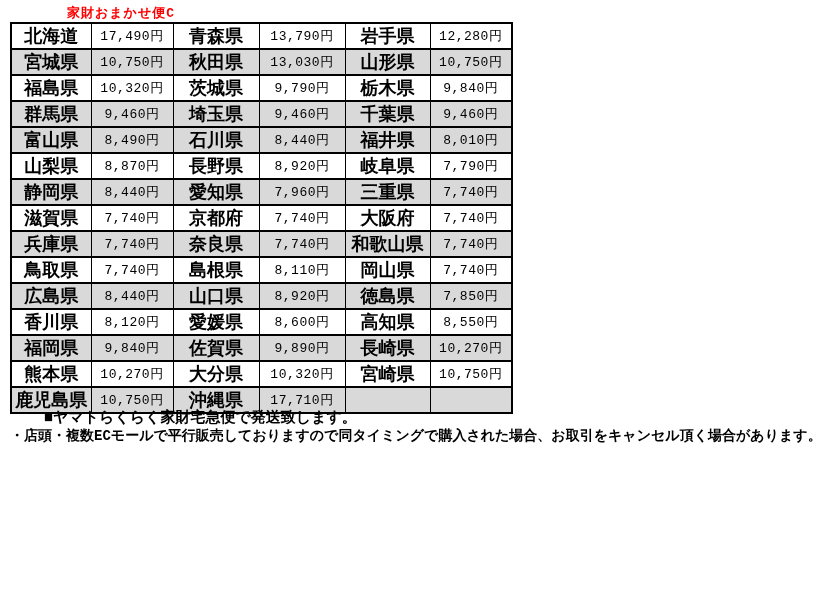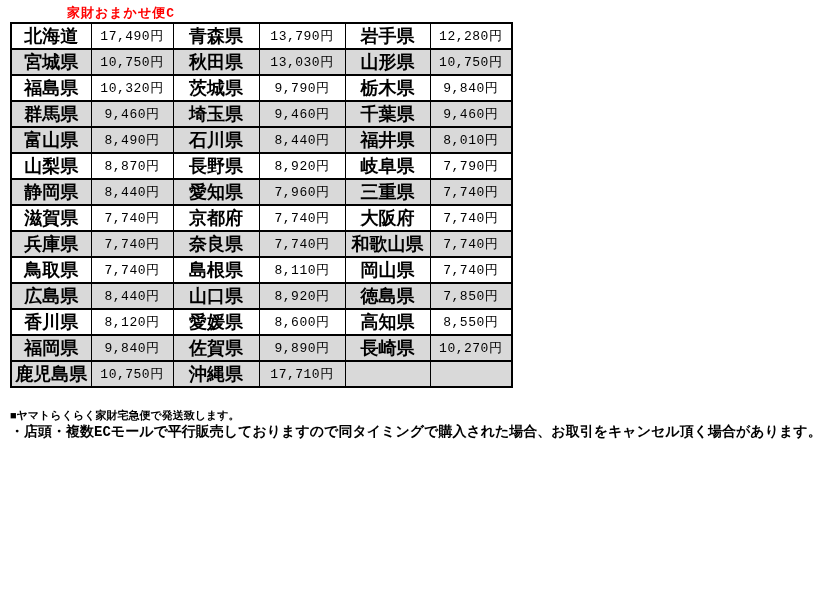--- a/index.html
+++ b/index.html
@@ -50,23 +50,24 @@
   table.fee-table td.pref  { font-size: 18px; font-weight: bold; }
   table.fee-table td.price { font-size: 13px; font-weight: 500; letter-spacing: 0.5px; }
   table.fee-table tr.alt   { background: var(--alt-row); }
   .notes {
     position: absolute;
     left: 10px;
     top: 408px;
     width: 806px;
   }
   .notes-heading {
-    font-size: 11px;
-    font-weight: bold;
-    white-space: nowrap;
+    font-size: 15px;
+    font-weight: bold;
+    white-space: nowrap;
+    margin-left: 34px;
   }
   .notes-list {
     list-style: none;
     margin-top: 15px;
   }
   .notes-list li {
     font-size: 16px;
     font-weight: bold;
     line-height: 18px;
     white-space: nowrap;
@@ -191,20 +192,28 @@
           <td class="price">8,550円</td>
         </tr>
         <tr class="alt">
           <td class="pref">福岡県</td>
           <td class="price">9,840円</td>
           <td class="pref">佐賀県</td>
           <td class="price">9,890円</td>
           <td class="pref">長崎県</td>
           <td class="price">10,270円</td>
         </tr>
+        <tr>
+          <td class="pref">熊本県</td>
+          <td class="price">10,270円</td>
+          <td class="pref">大分県</td>
+          <td class="price">10,320円</td>
+          <td class="pref">宮崎県</td>
+          <td class="price">10,750円</td>
+        </tr>
         <tr class="alt">
           <td class="pref">鹿児島県</td>
           <td class="price">10,750円</td>
           <td class="pref">沖縄県</td>
           <td class="price">17,710円</td>
           <td class="pref"></td>
           <td class="price"></td>
         </tr>
       </tbody>
   </table>

